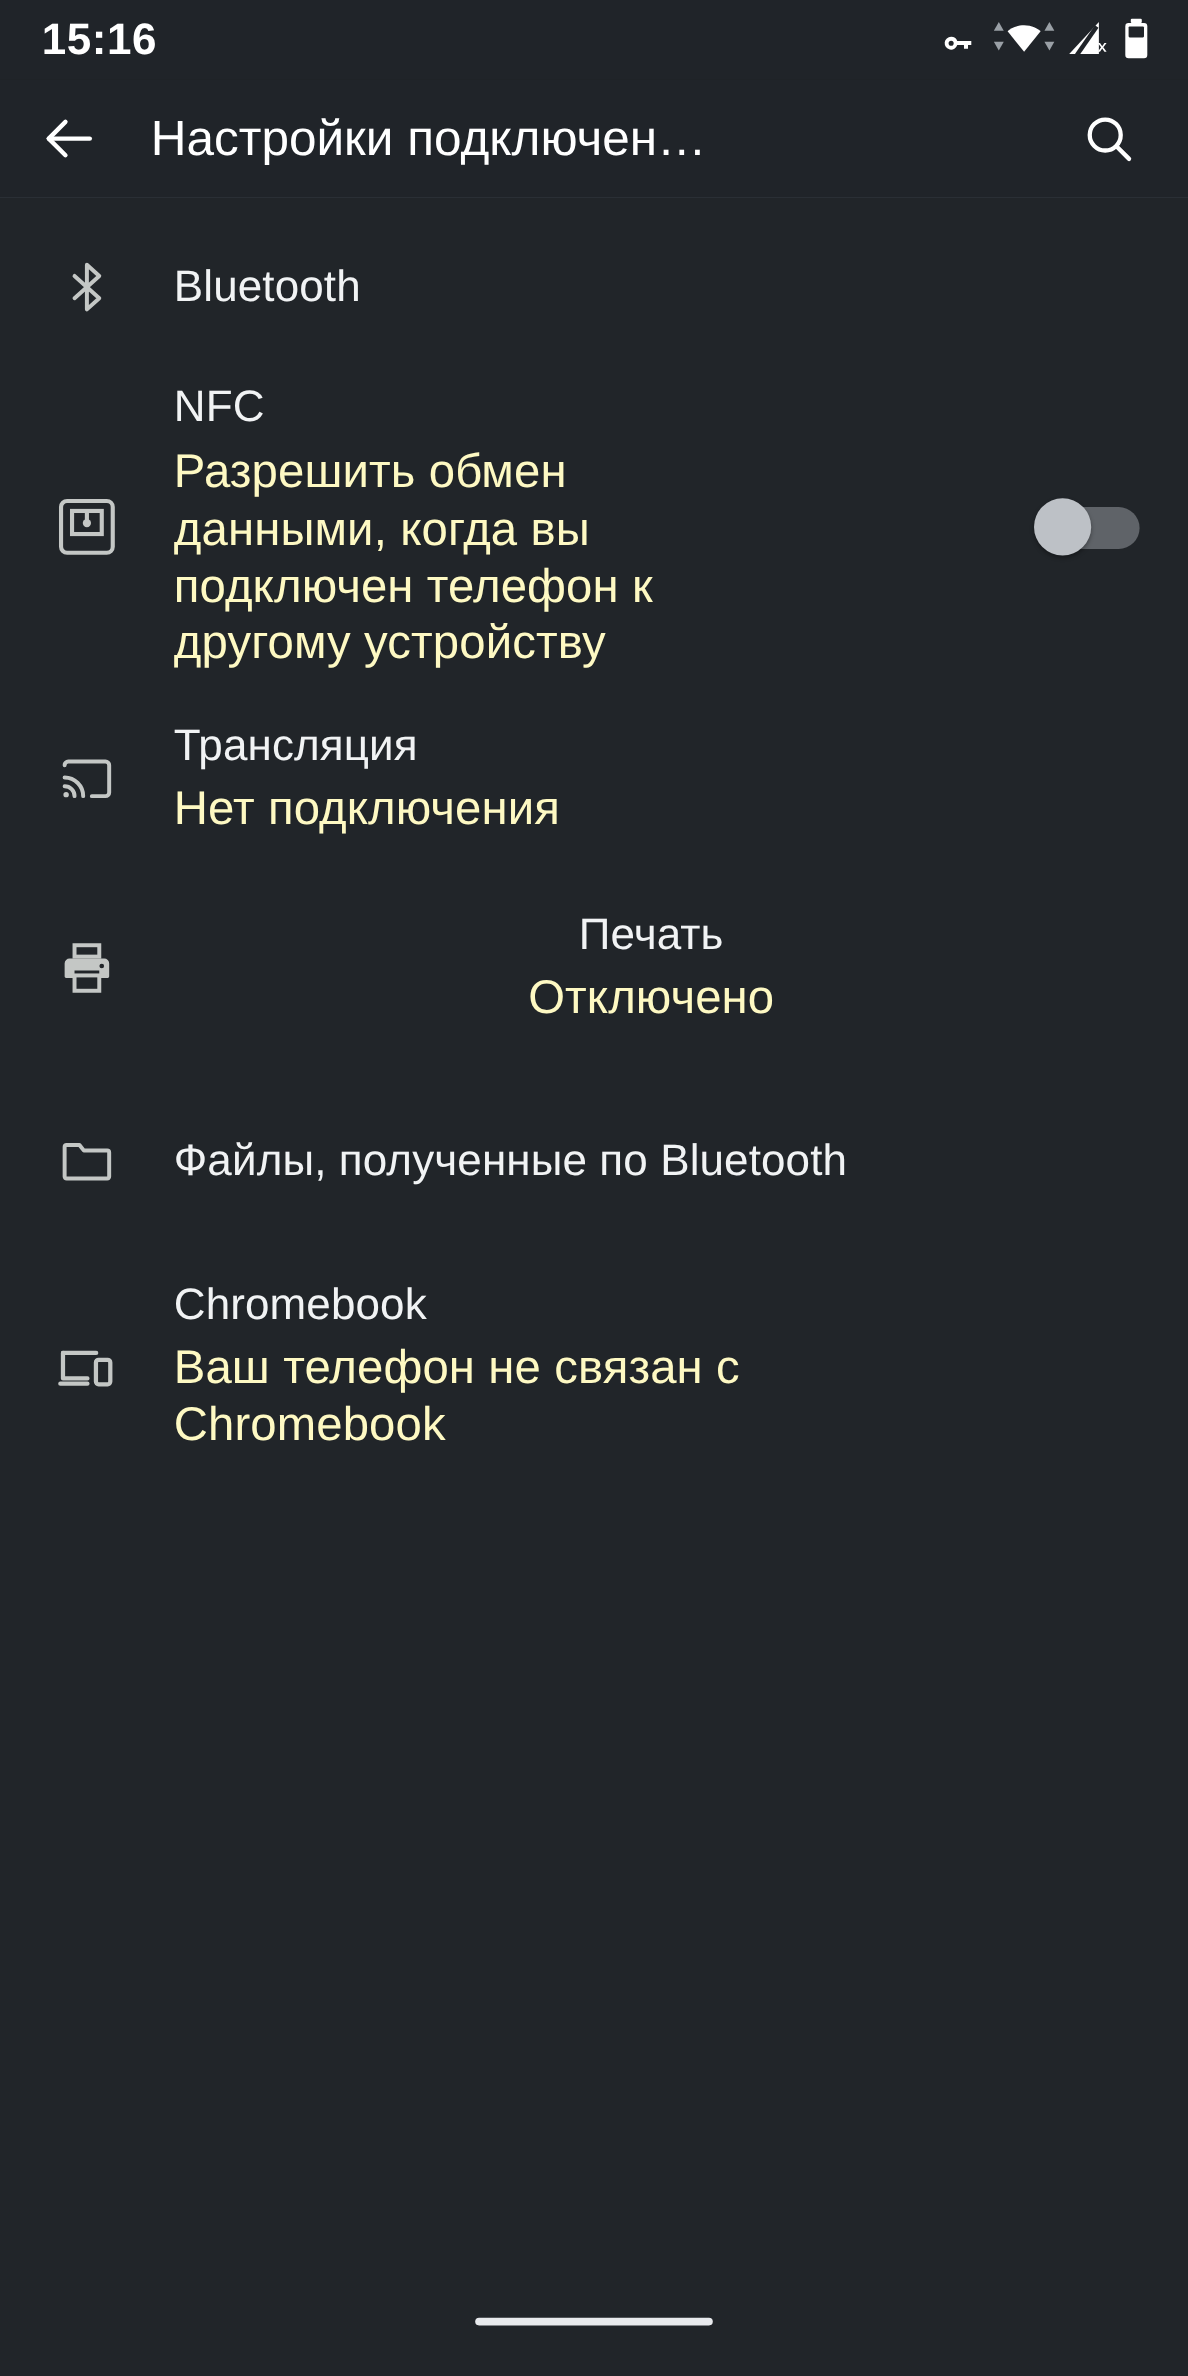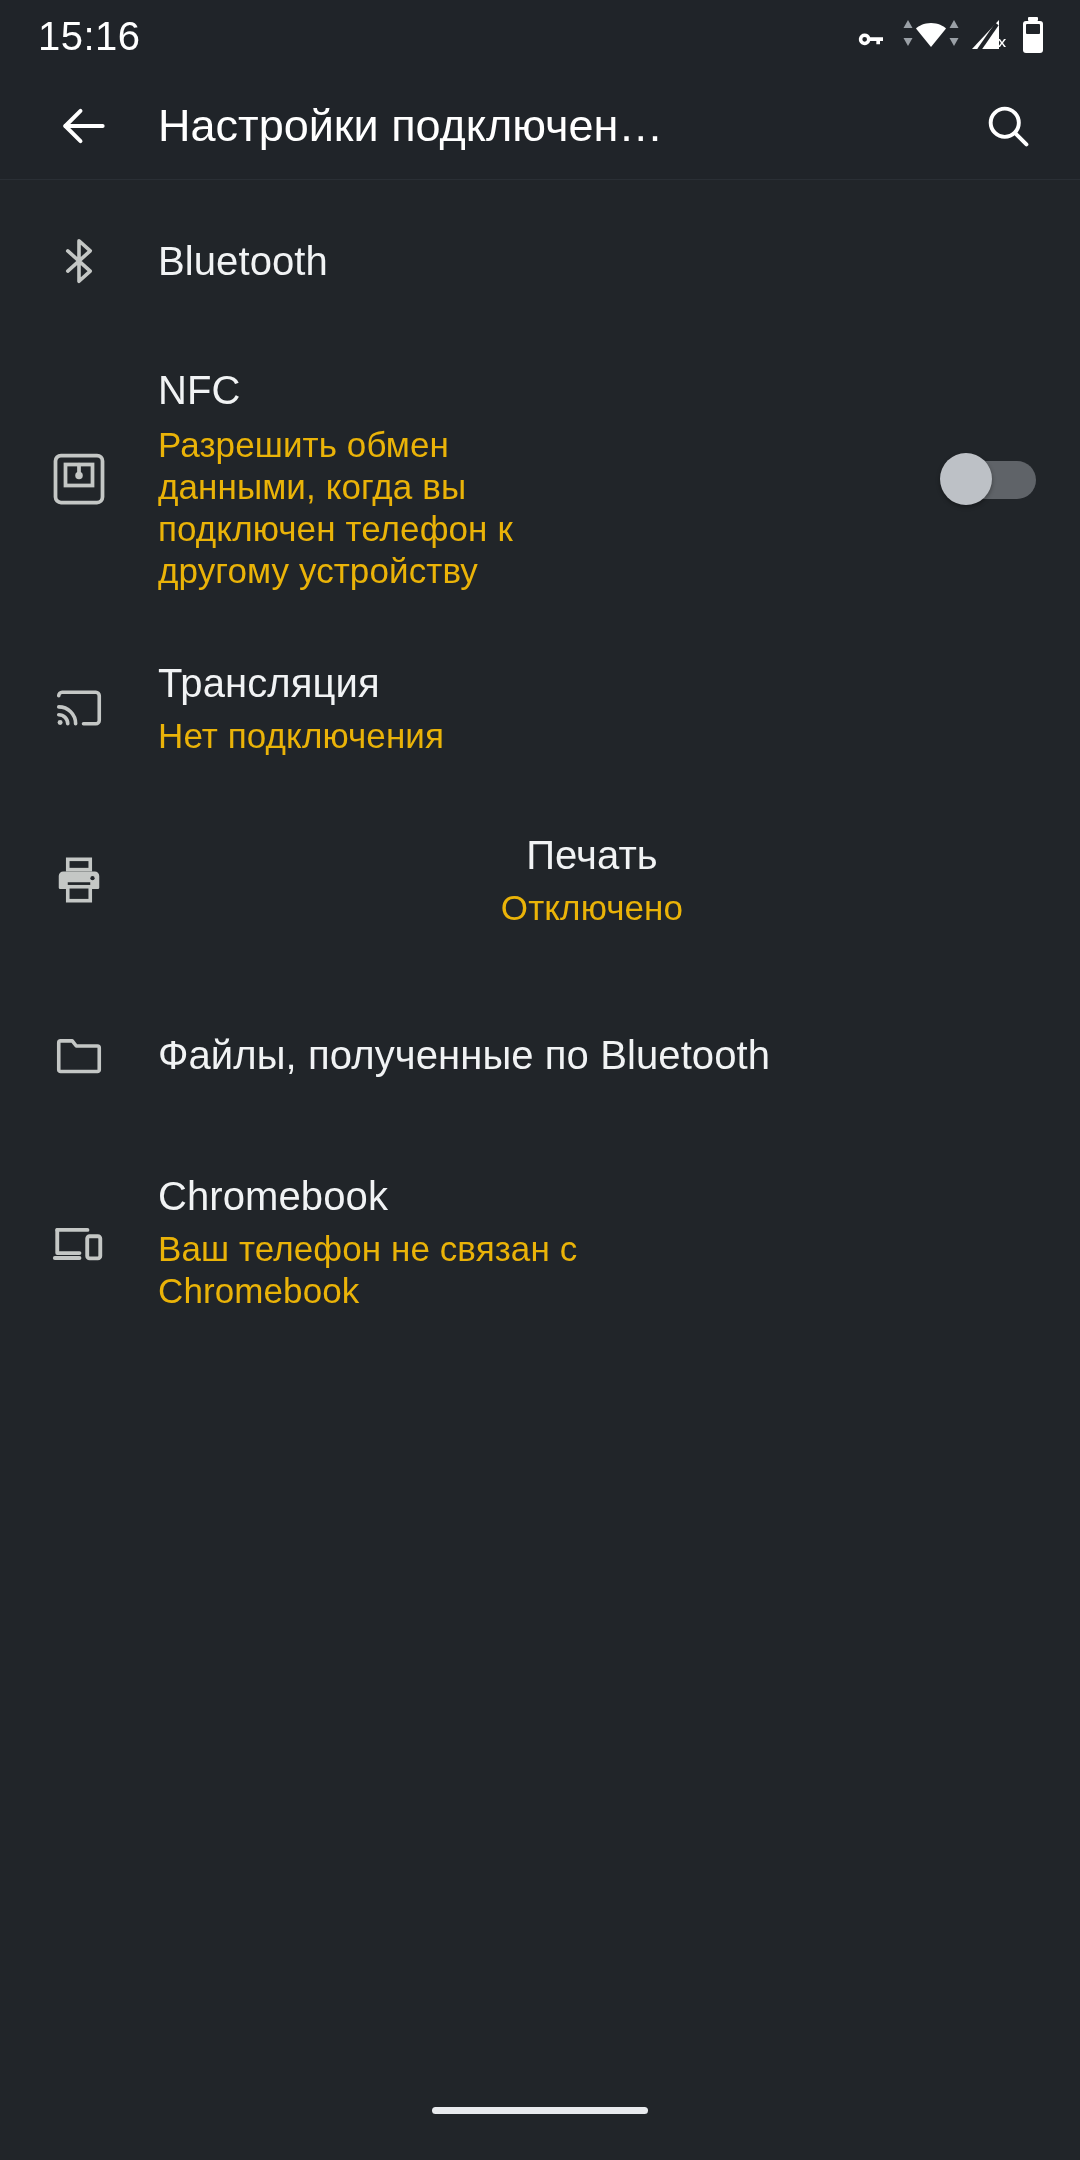--- a/index.html
+++ b/index.html
@@ -32,37 +32,37 @@
     align-items: center;
     justify-content: space-between;
     padding: 0 34px 0 38px;
     box-sizing: border-box;
   }
   .status-clock {
     color: #ffffff;
     font-size: 40px;
     letter-spacing: 0.5px;
     line-height: 1;
-    font-weight: 400;
+    font-weight: 700;
   }
   .status-icons {
     display: flex;
     align-items: center;
     gap: 9px;
   }
   .status-icons svg { display: block; }
 
   
   .app-bar {
     height: 108px;
     flex: 0 0 108px;
     background: #202429;
     display: flex;
     align-items: center;
-    padding: 0 30px 0 42px;
+    padding: 0 30px 0 21px;
     box-sizing: border-box;
     border-bottom: 1px solid #2a2f35;
   }
   .back-btn {
     width: 84px;
     height: 84px;
     display: flex;
     align-items: center;
     justify-content: center;
     flex: 0 0 auto;
@@ -117,22 +117,22 @@
     padding-right: 10px;
   }
   .row-title {
     color: #f1f3f4;
     font-size: 40px;
     font-weight: 400;
     line-height: 1.15;
     letter-spacing: 0.1px;
   }
   .row-sub {
-    color: #eab308;
-    font-size: 35px;
+    color: #fef9c3;
+    font-size: 43px;
     font-weight: 400;
     line-height: 1.2;
     margin-top: 9px;
     letter-spacing: 0.1px;
   }
   .row-sub .sub-line { display: block; }
 
   .row-control {
     flex: 0 0 auto;
     display: flex;

